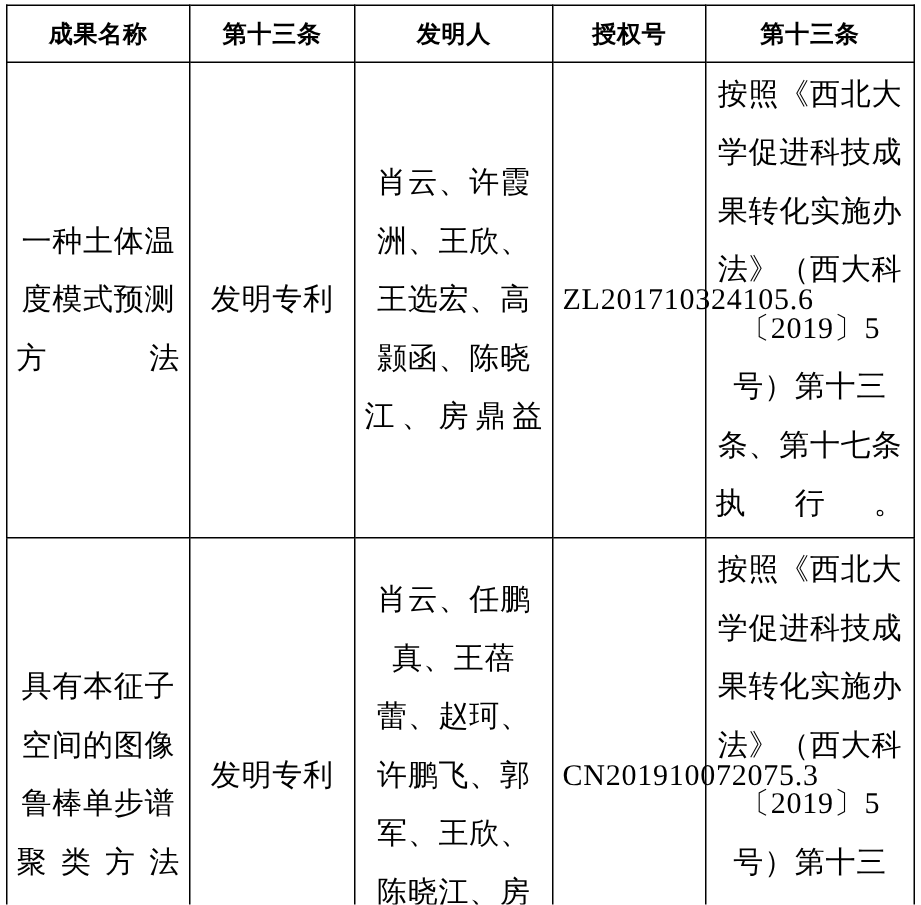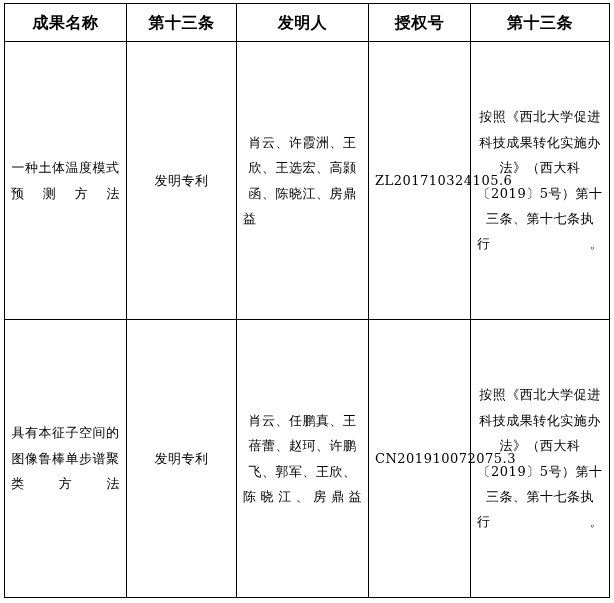--- a/index.html
+++ b/index.html
@@ -35,23 +35,24 @@
     box-sizing: border-box;
   }
   table.results-table th {
     font-weight: bold;
     font-size: 16px;
     height: 38px;
     line-height: 1.25;
     letter-spacing: 0.5px;
   }
   table.results-table td {
-    font-size: 13px;
+    font-size: 20px;
     line-height: 1.95;
     letter-spacing: 0.5px;
+    font-family: Liberation Serif, serif;
   }
   col.c-name   { width: 122px; }
   col.c-type   { width: 110px; }
   col.c-inv    { width: 132px; }
   col.c-no     { width: 102px; }
   col.c-plan   { width: 139px; }
 
   td.cell-name,
   td.cell-inv,
   td.cell-no {

